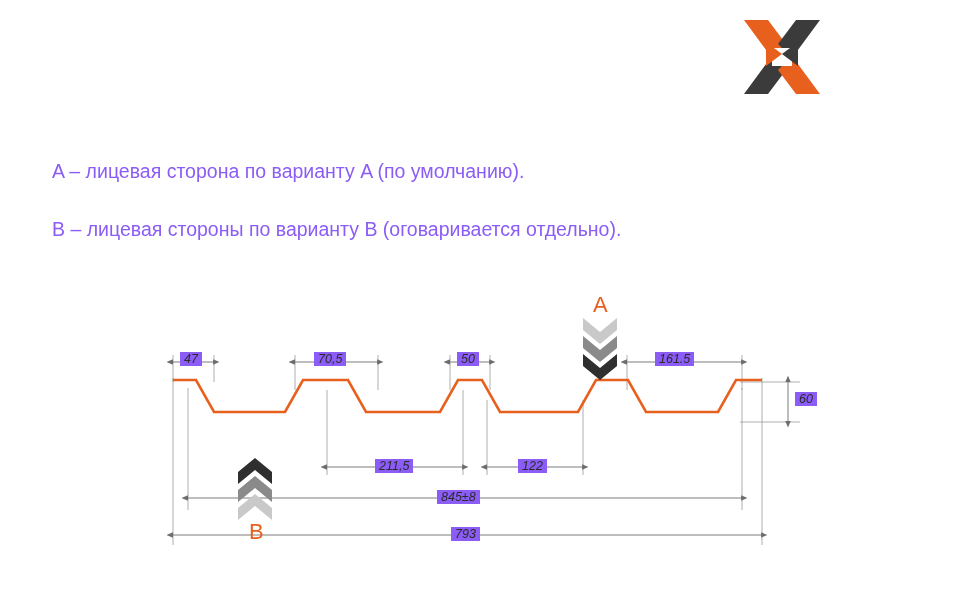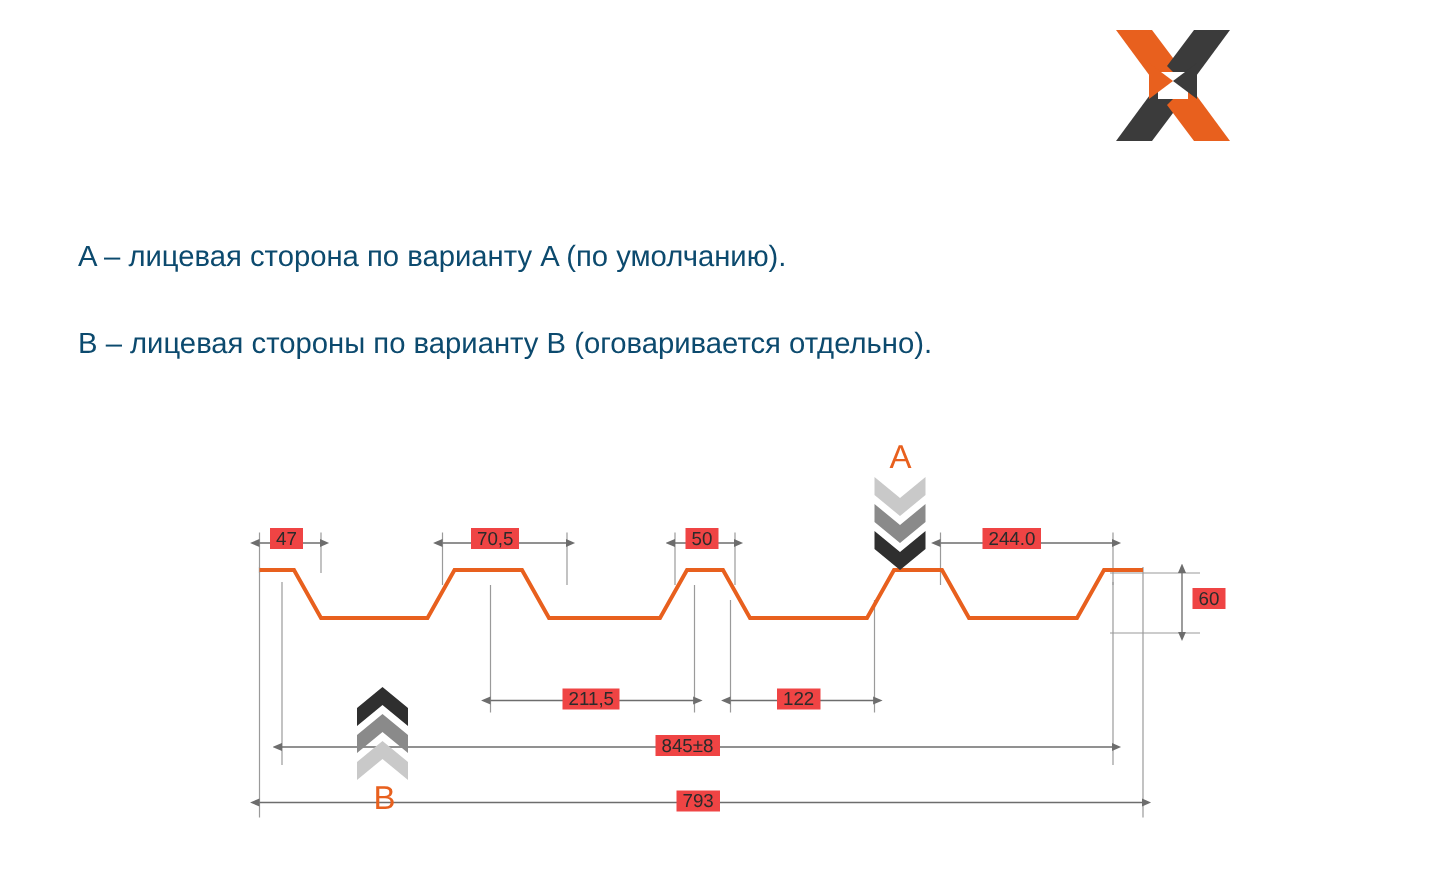--- a/index.html
+++ b/index.html
@@ -48,41 +48,42 @@
     color: #4a4a4a;
     letter-spacing: 0;
     vertical-align: 4px;
   }
 
   
   .caption {
     position: absolute;
     left: 52px;
     font-size: 19.5px;
-    color: #0c4a6e;
+    color: #8b5cf6;
     white-space: nowrap;
   }
   #caption-a { top: 160px; }
   #caption-b { top: 218px; text-align: center; }
 
   
   #drawing {
     position: absolute;
     left: 0;
     top: 270px;
     width: 970px;
     height: 290px;
   }
   .dim-label {
     position: absolute;
     font-size: 12.5px;
     color: #2b2b2b;
-    background: #ef4444;
+    background: #8b5cf6;
     padding: 0 4px;
     white-space: nowrap;
+    font-style: italic;
   }
   .variant-letter {
     position: absolute;
     font-size: 22px;
     color: #e8601e;
     font-weight: 400;
   }
 </style>
 </head>
 <body>
@@ -189,21 +190,21 @@
       <polygon points="0,26 17,12 34,26 34,14 17,0 0,14" fill="#2f2f2f"></polygon>
       <polygon points="0,44 17,30 34,44 34,32 17,18 0,32" fill="#8a8a8a"></polygon>
       <polygon points="0,62 17,48 34,62 34,50 17,36 0,50" fill="#c9c9c9"></polygon>
     </g>
   </svg>
 
   
   <div class="dim-label" style="left:180px; top:82px;">47</div>
   <div class="dim-label" style="left:314px; top:82px;">70,5</div>
   <div class="dim-label" style="left:457px; top:82px;text-align:right;">50</div>
-  <div class="dim-label" style="left:655px; top:82px;">244.0</div>
+  <div class="dim-label" style="left:655px; top:82px;">161.5</div>
   <div class="dim-label" style="left:375px; top:189px;">211,5</div>
   <div class="dim-label" style="left:518px; top:189px;">122</div>
   <div class="dim-label" style="left:437px; top:220px;">845±8</div>
   <div class="dim-label" style="left:451px; top:257px;">793</div>
   <div class="dim-label" style="left:795px; top:122px;">60</div>
 
   
   <div class="variant-letter" style="left:593px; top:22px;">A</div>
   <div class="variant-letter" style="left:249px; top:249px;">B</div>
 </div>

